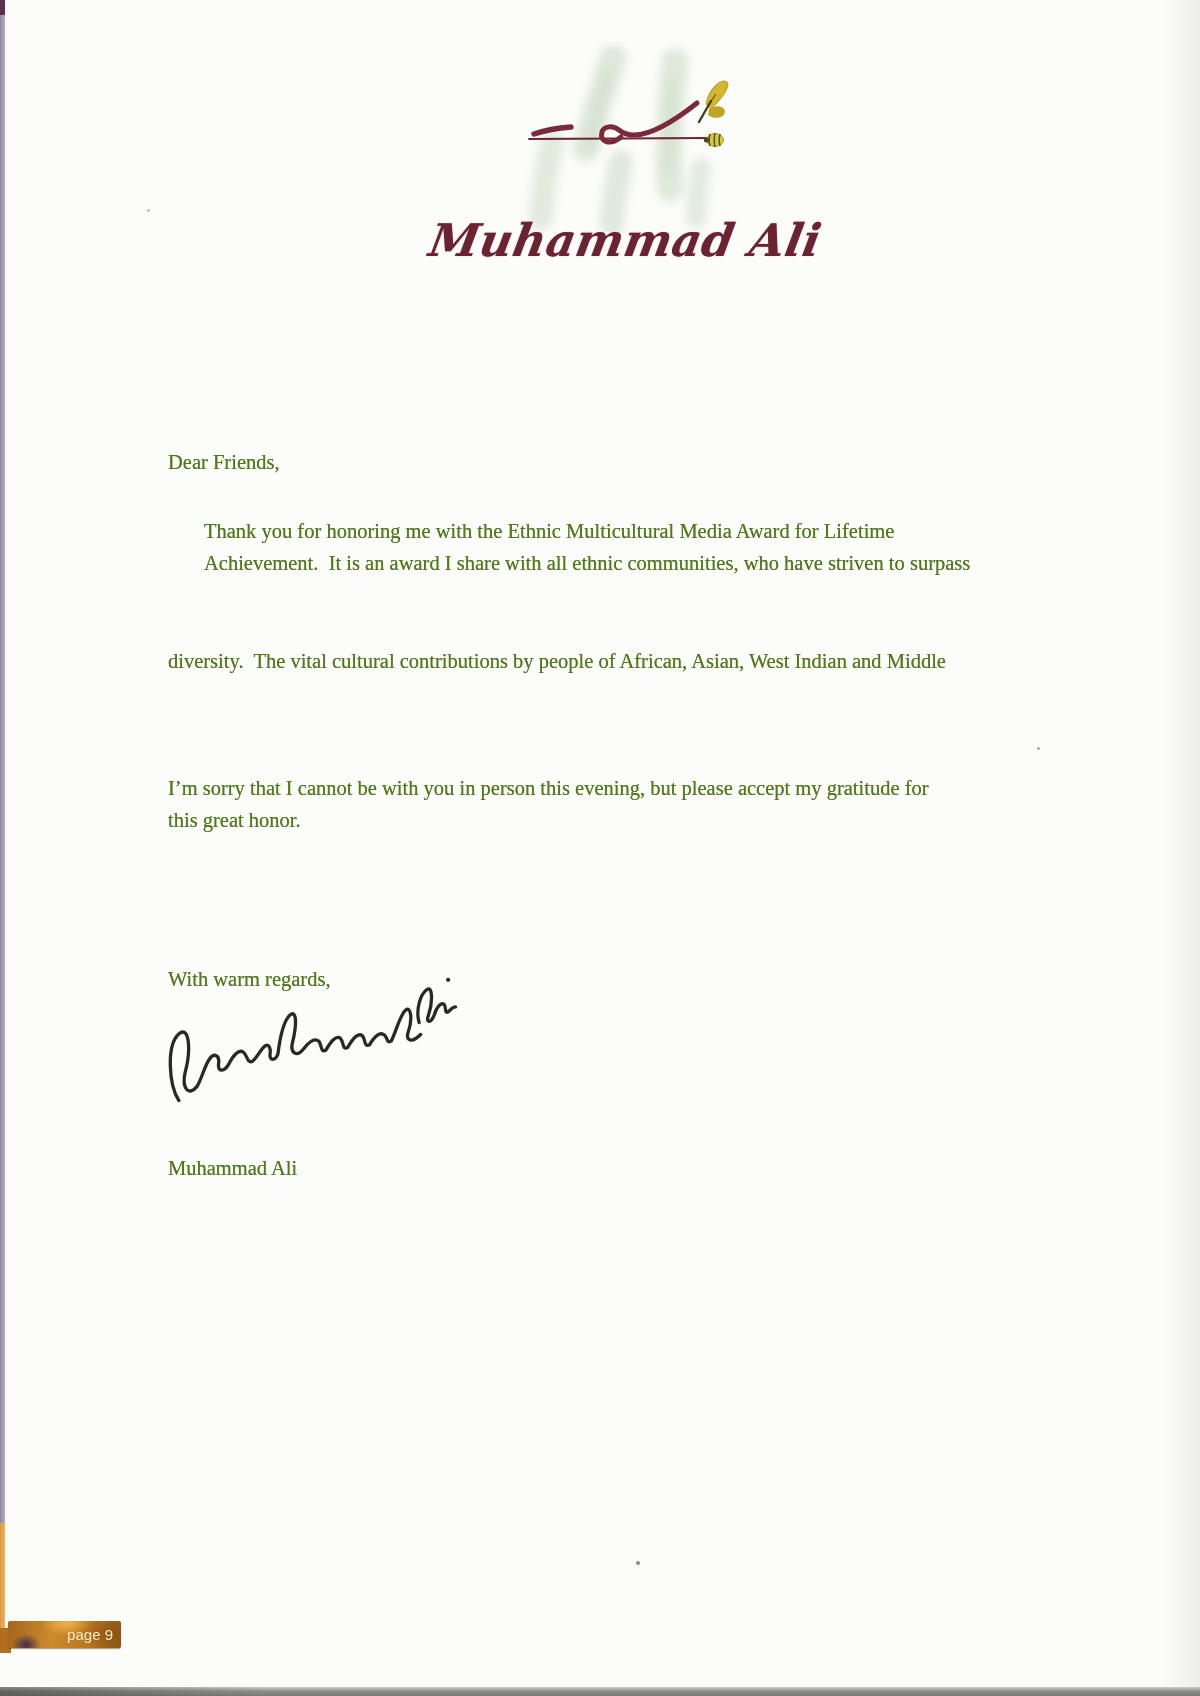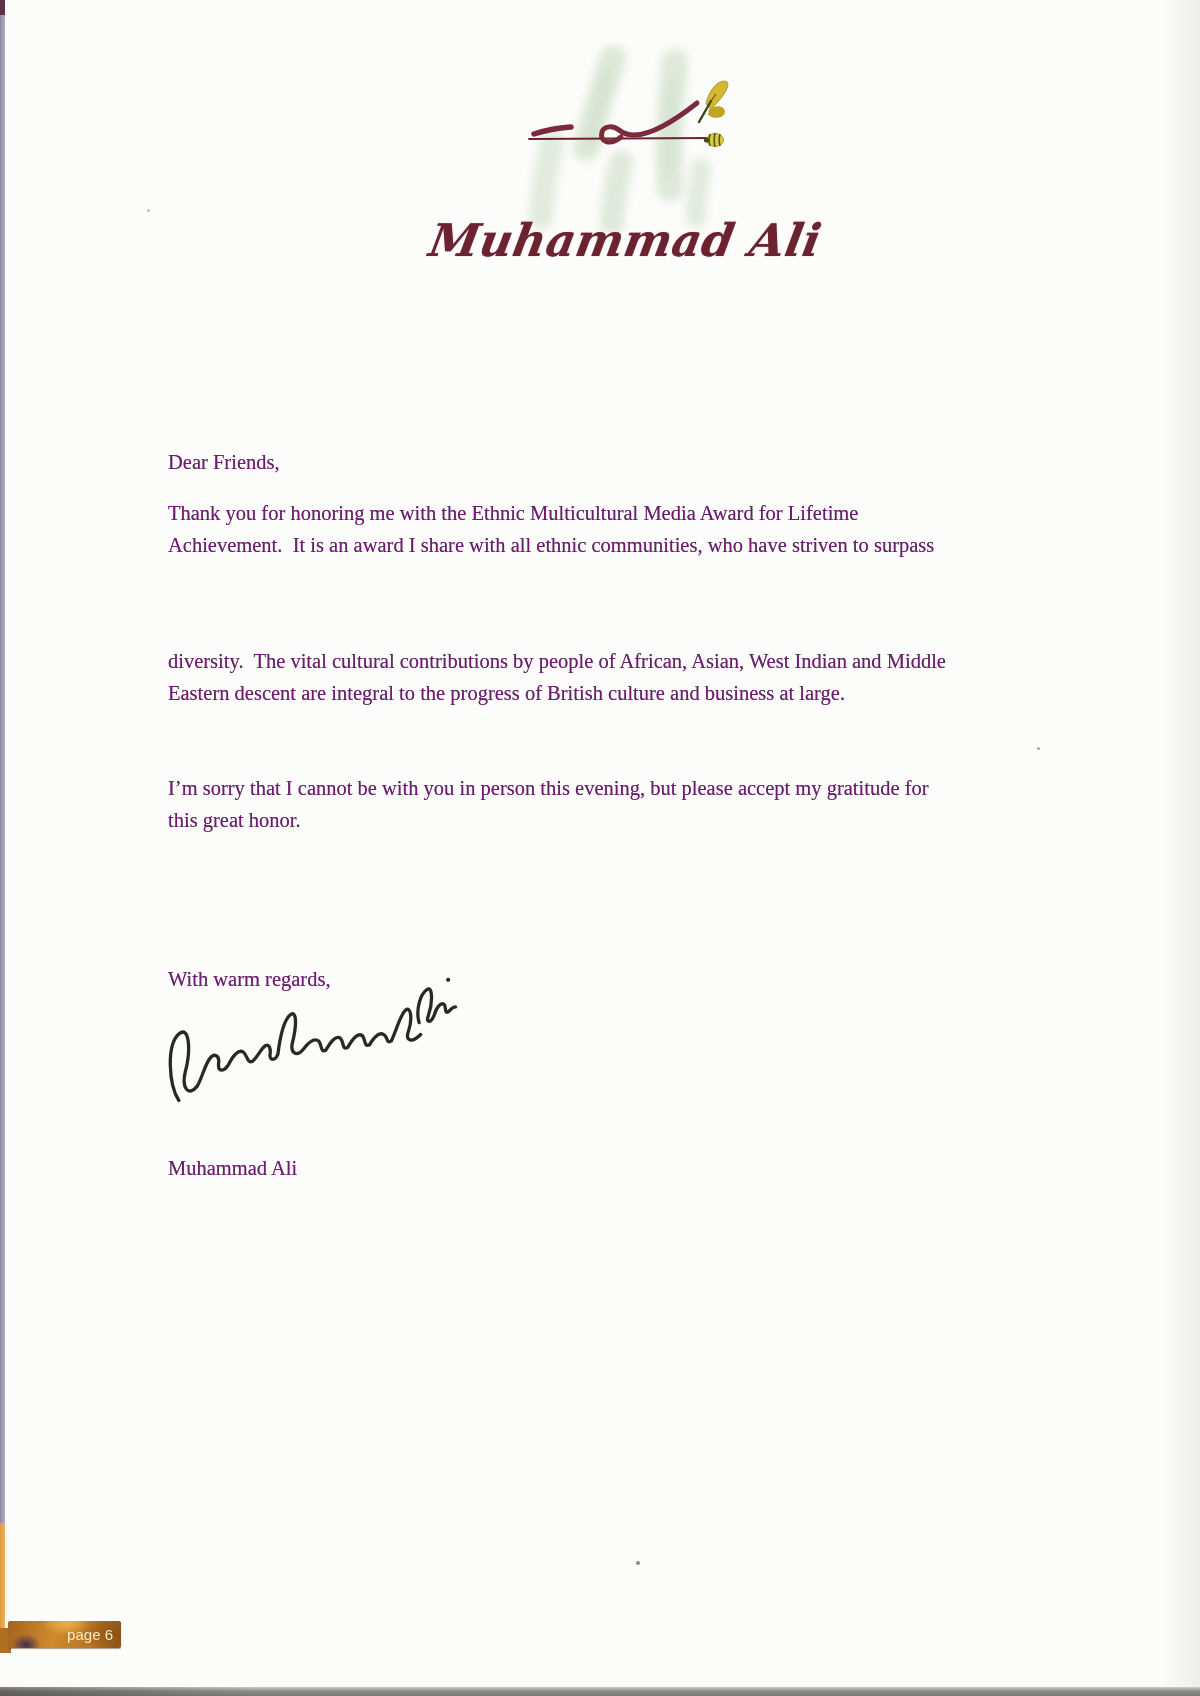--- a/index.html
+++ b/index.html
@@ -28,26 +28,26 @@
   .logo-art{position:absolute;left:470px;top:42px;width:270px;height:190px;}
   .brand{
     position:absolute;left:420px;top:212px;width:410px;height:62px;
     text-align:center;font-family:"DejaVu Serif","Liberation Serif",serif;
     font-style:italic;font-weight:bold;font-size:45px;line-height:58px;
     color:#6b2331;transform:skewX(-10deg);letter-spacing:0.5px;
     text-shadow:0 0 1px rgba(107,35,49,.6);
   }
   
   .letter{position:absolute;left:168px;top:446px;width:900px;height:1100px;
-    font-size:20.5px;line-height:32px;color:#701a75;
+    font-size:20.5px;line-height:32px;color:#4d7c0f;
     text-shadow:0 0 .4px rgba(0,0,0,.5);}
   .letter .block{position:absolute;left:0;}
   .line{white-space:pre;}
   .b-sal{top:0;}
-  .b-p1{top:51px;}
+  .b-p1{top:69px;margin-left:36px;}
   .b-p2{top:199px;}
   .b-p3{top:326px;}
   .b-p4{top:421px;}
   .b-close{top:517px;}
   .b-sig{top:556px;left:7px;width:310px;height:125px;transform:rotate(-7deg);transform-origin:0 100%;}
   .b-typed{top:706px;}
   
   .badge-tab{position:absolute;left:0;top:1628px;width:11px;height:25px;background:#b26f1f;}
   .page-badge{
     position:absolute;left:8px;top:1621px;width:113px;height:27px;border-radius:2px;
@@ -121,21 +121,20 @@
 
     <div class="block b-sal line">Dear Friends,</div>
 
     <div class="block b-p1">
       <div class="line">Thank you for honoring me with the Ethnic Multicultural Media Award for Lifetime</div>
       <div class="line">Achievement.  It is an award I share with all ethnic communities, who have striven to surpass</div>
     </div>
 
     <div class="block b-p2">
       <div class="line">diversity.  The vital cultural contributions by people of African, Asian, West Indian and Middle</div>
-      <div class="line">Eastern descent are integral to the progress of British culture and business at large.</div>
     </div>
 
     <div class="block b-p3">
       <div class="line">I’m sorry that I cannot be with you in person this evening, but please accept my gratitude for</div>
       <div class="line">this great honor.</div>
     </div>
 
 
     <div class="block b-close line">With warm regards,</div>
 
@@ -157,15 +156,15 @@
                    C291,40 288,46 292,45 C295,43 298,40 300,41"></path>
         </g>
         <circle cx="296" cy="13" r="2.1" fill="#161616" opacity="0.92"></circle>
       </svg>
     </div>
 
     <div class="block b-typed line">Muhammad Ali</div>
   </div>
 
   <div class="badge-tab"></div>
-  <div class="page-badge">page 6</div>
+  <div class="page-badge">page 9</div>
 
 </div>
 
 </body></html>

